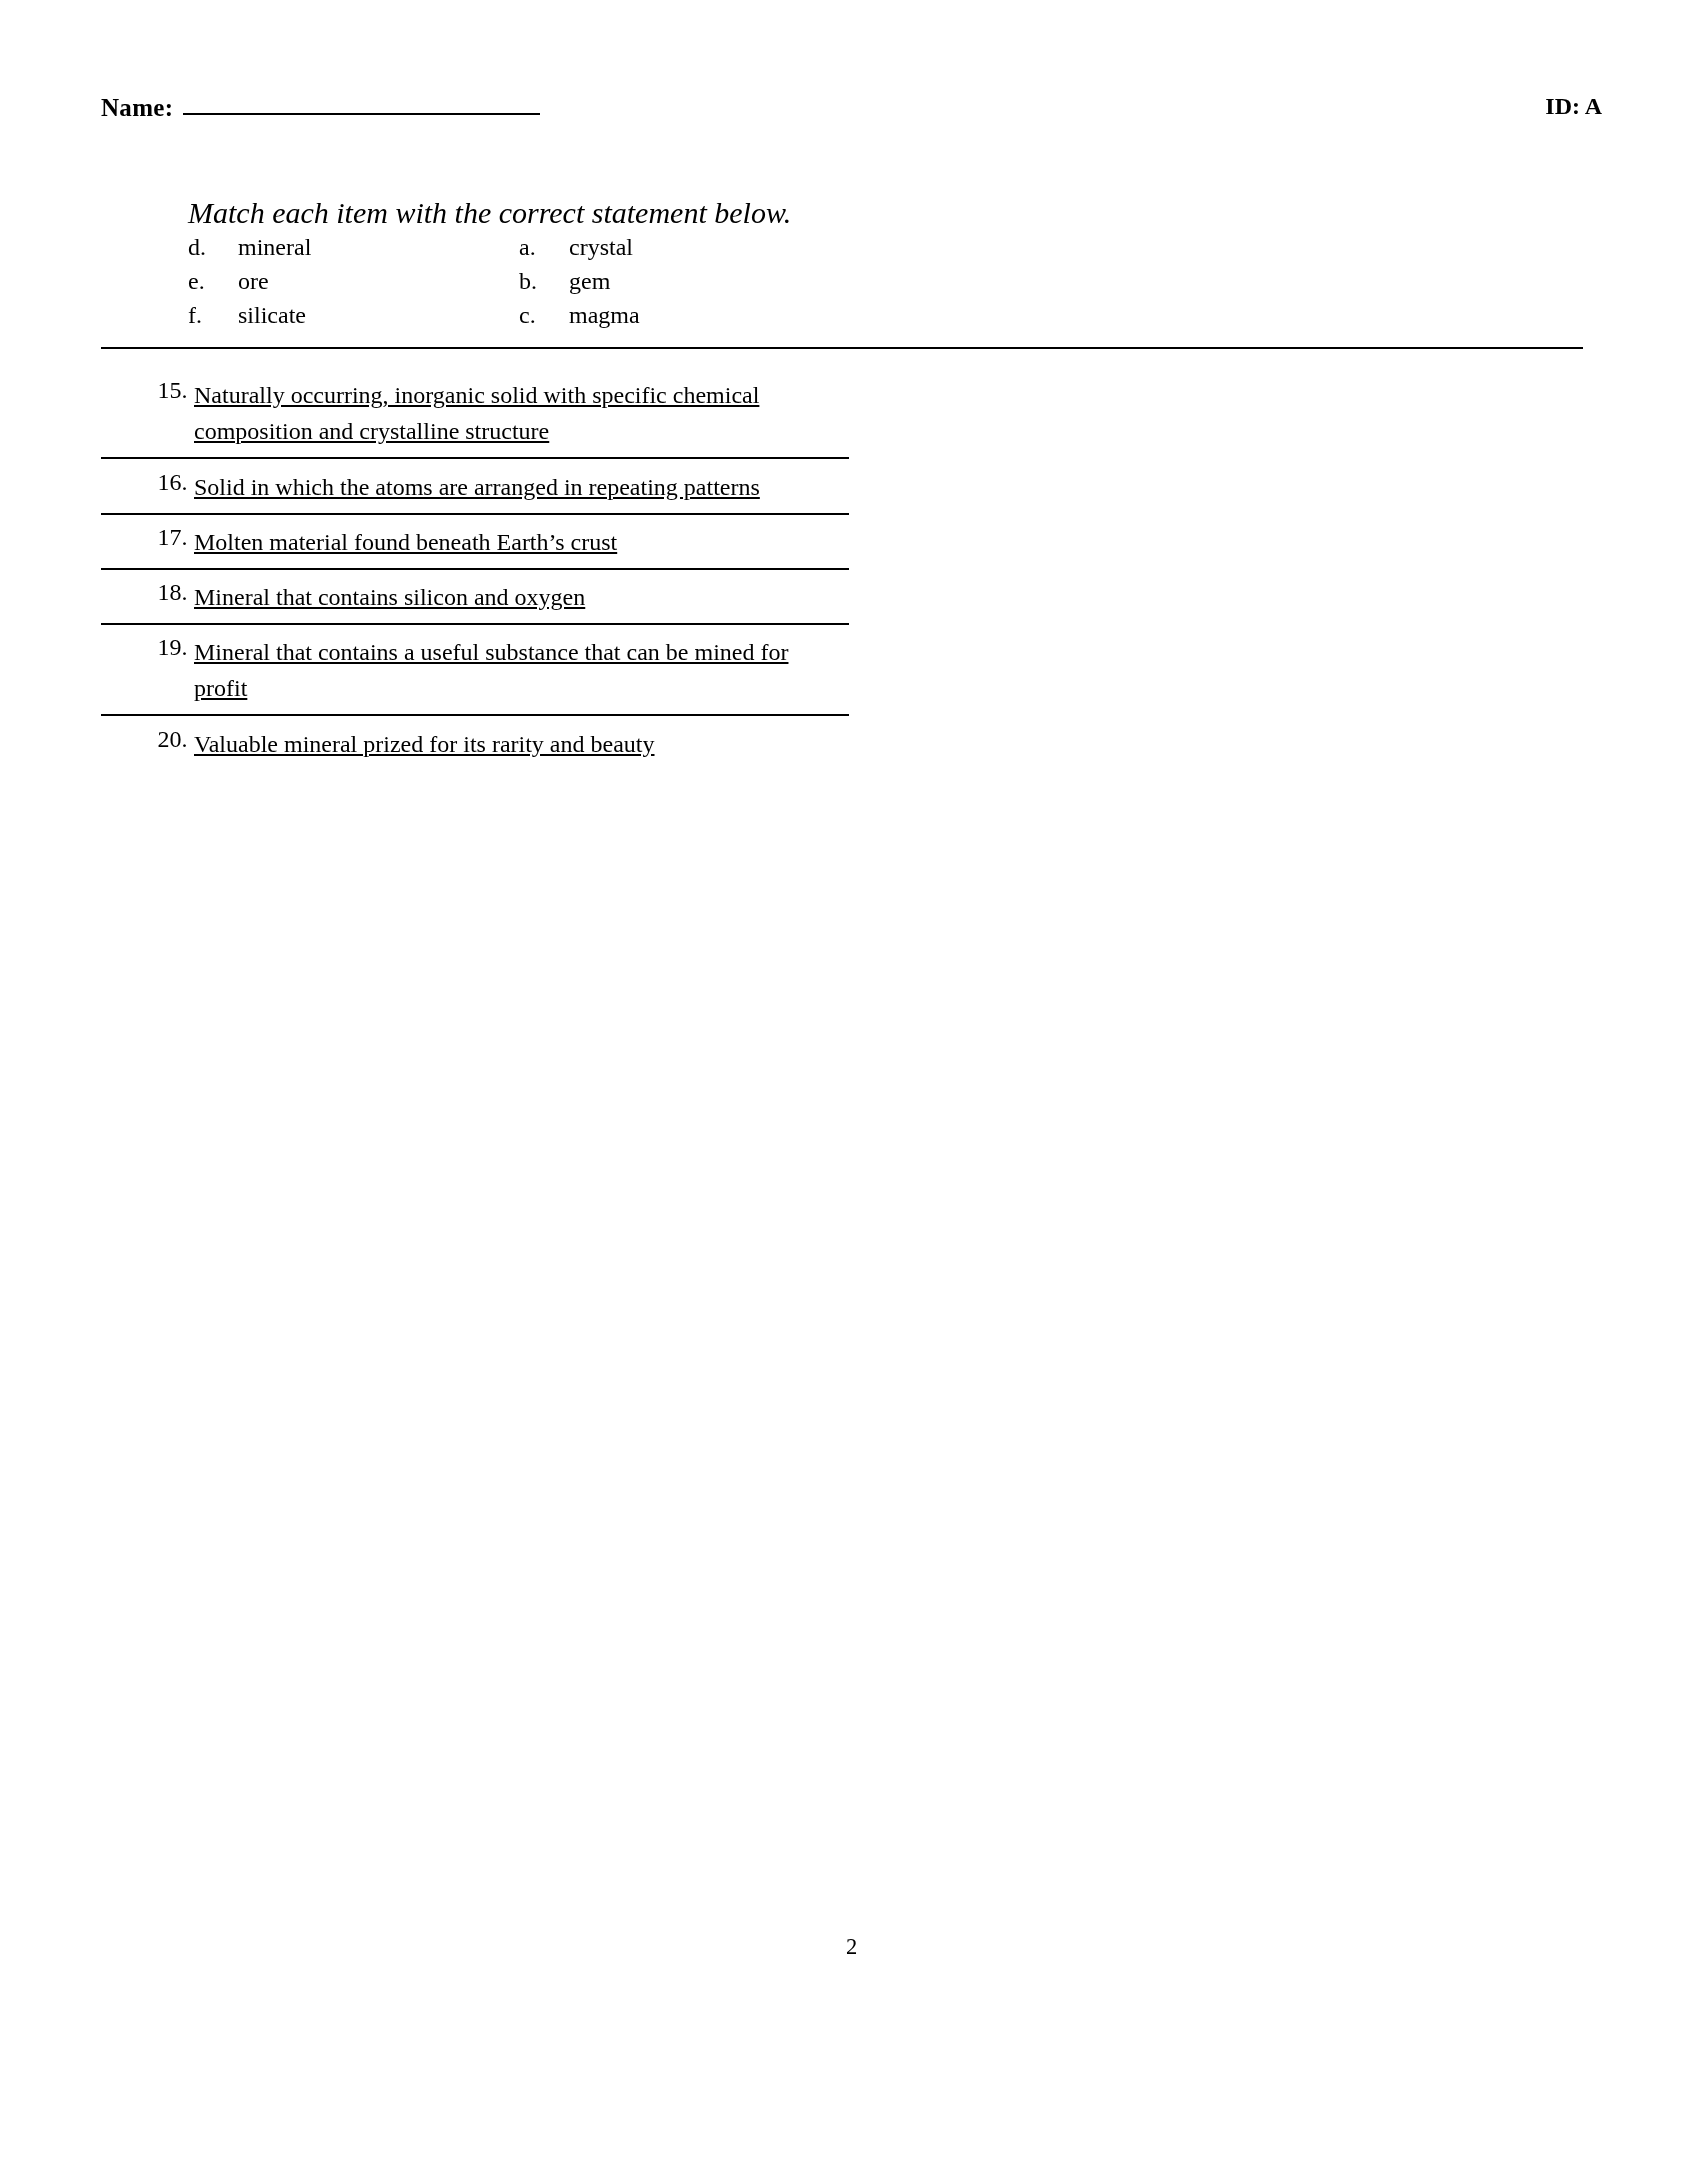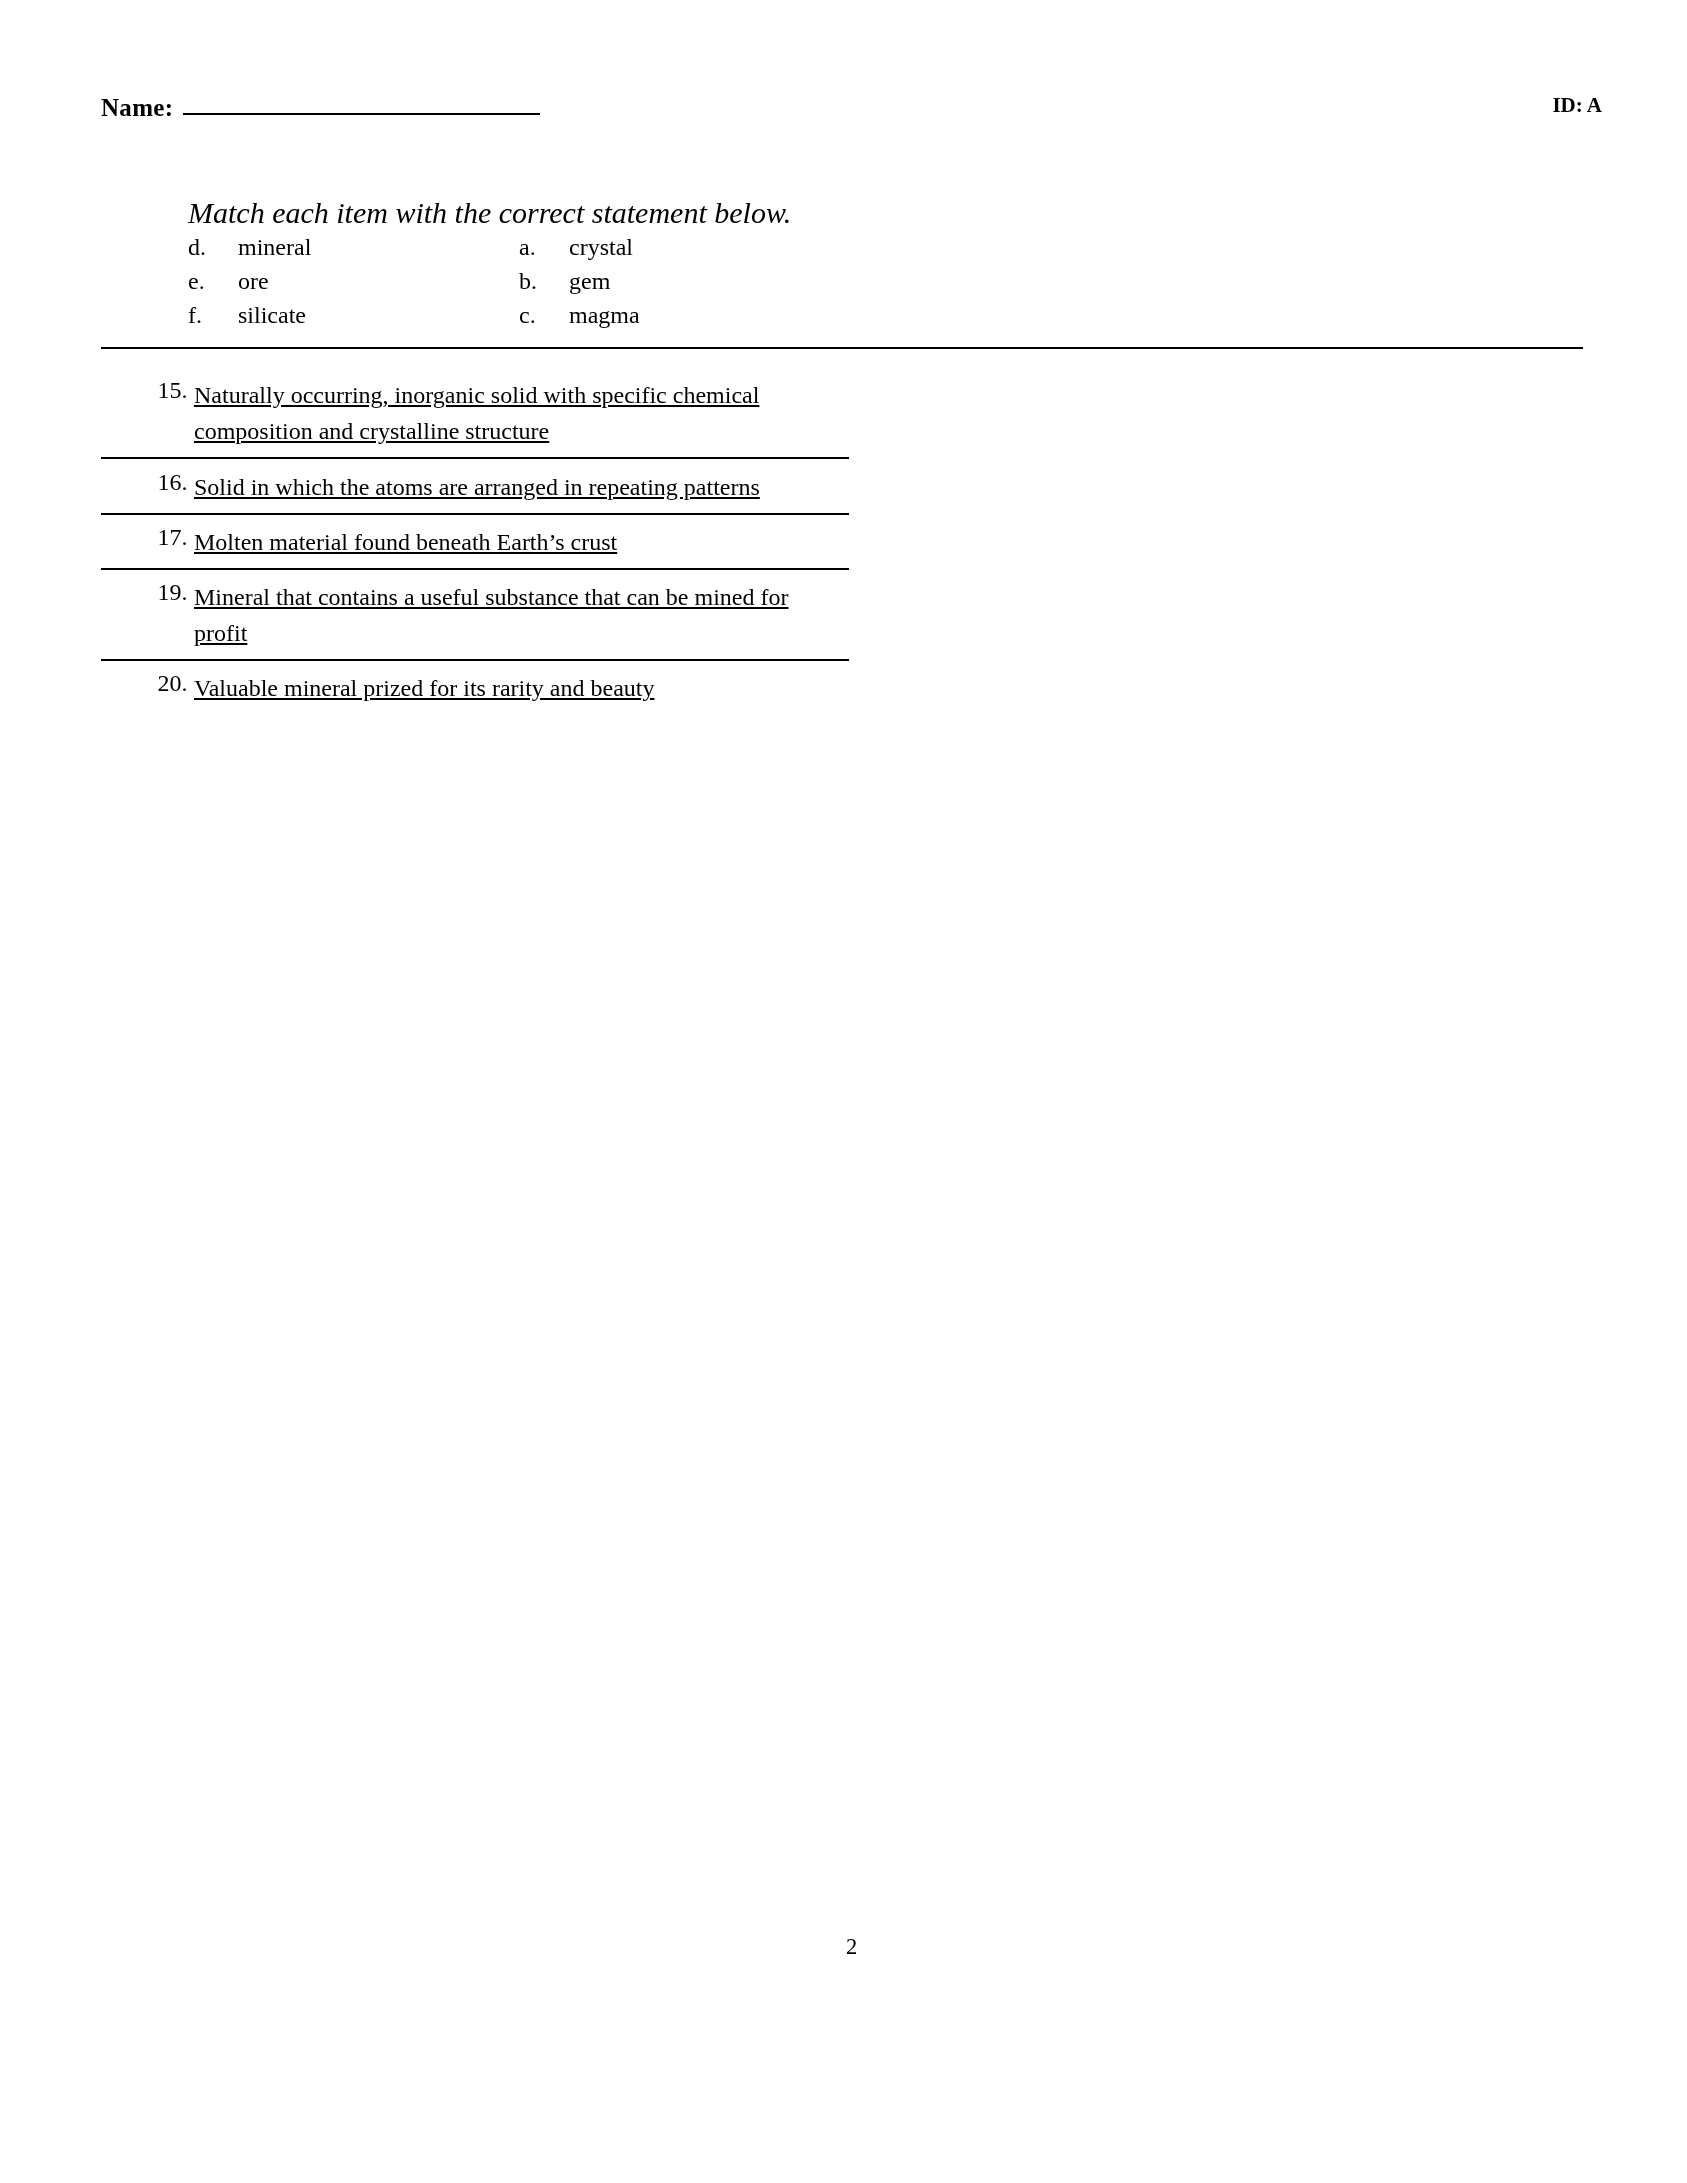--- a/index.html
+++ b/index.html
@@ -48,21 +48,21 @@
     width: 357px;
     border-bottom: 2.6px solid #000;
     margin-left: 9.3px;
     vertical-align: 1.3px;
     height: 20px;
   }
   .header-id {
     position: absolute;
     right: 0;
     top: 0;
-    font-size: 21px;
+    font-size: 24px;
     font-weight: bold;
     white-space: nowrap;
   }
 
   
   .instructions {
     position: absolute;
     top: 196px;
     left: 180px;
     font-size: 30px;
@@ -196,20 +196,24 @@
     </div>
     <div class="q-item">
       <span class="q-num">16.</span>
       <div class="q-text">Solid in which the atoms are arranged in repeating patterns</div>
     </div>
     <div class="q-item">
       <span class="q-num">17.</span>
       <div class="q-text">Molten material found beneath Earth’s crust</div>
     </div>
     <div class="q-item">
+      <span class="q-num">18.</span>
+      <div class="q-text">Mineral that contains silicon and oxygen</div>
+    </div>
+    <div class="q-item">
       <span class="q-num">19.</span>
       <div class="q-text">Mineral that contains a useful substance that can be mined for profit</div>
     </div>
     <div class="q-item last">
       <span class="q-num">20.</span>
       <div class="q-text">Valuable mineral prized for its rarity and beauty</div>
     </div>
   </div>
 
   <div class="page-number">2</div>

